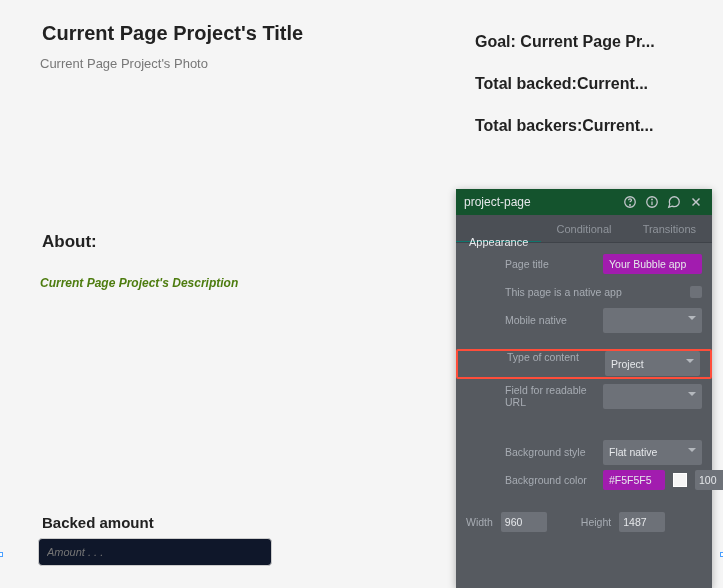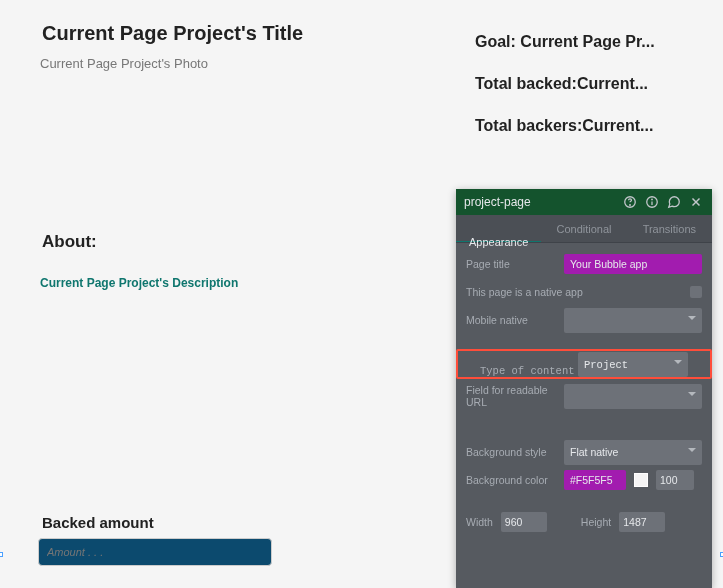--- a/index.html
+++ b/index.html
@@ -45,34 +45,35 @@
     left: 42px; top: 232px;
     font-size: 17px;
     font-weight: 700;
     color: #222;
   }
   .about-desc {
     position: absolute;
     left: 40px; top: 276px;
     font-size: 12px;
     font-weight: 700;
-    color: #0f766e;
+    color: #4d7c0f;
+    font-style: italic;
   }
   .backed-heading {
     position: absolute;
     left: 42px; top: 514px;
     font-size: 15px;
     font-weight: 700;
     color: #222;
   }
   .amount-input {
     position: absolute;
     left: 38px; top: 538px;
     width: 234px; height: 28px;
-    background: #0c4a6e;
+    background: #0f172a;
     border: 1px solid #ccc;
     border-radius: 4px;
     padding: 0 8px;
     font-size: 11px;
     color: #999;
     font-style: italic;
   }
   .edge-marker {
     position: absolute;
     width: 5px; height: 5px;
@@ -140,20 +141,21 @@
   .row {
     display: flex;
     align-items: center;
     height: 26px;
     margin-bottom: 2px;
   }
   .row-label {
     flex: 0 0 98px;
     font-size: 10.5px;
     color: #a7acb3;
+    margin-left: 39px;
   }
   .row-control {
     flex: 1;
     display: flex;
     align-items: center;
   }
   .ctrl-input {
     width: 100%;
     height: 20px;
     background: #a21caf;
@@ -187,27 +189,26 @@
   .ctrl-checkbox {
     width: 12px; height: 12px;
     background: #6d7178;
     border-radius: 2px;
     margin-left: auto;
     cursor: pointer;
   }
   .highlight-row {
     position: relative;
     margin: 0 -10px;
-    padding: 0 22px;
+    padding: 0 10px;
     border: 2px solid #ff4d3a;
     height: 30px;
     display: flex;
-    align-items: flex-end;
-    border-radius: 2px;
-    font-family: Liberation Mono, monospace;
+    align-items: flex-start;
+    border-radius: 2px;
   }
   .highlight-row .row-label { flex: 0 0 98px; }
   .gap { height: 14px; }
   .color-row .ctrl-input { width: 62px; }
   .swatch {
     width: 14px; height: 14px;
     background: #f5f5f5;
     margin: 0 8px;
     border: 1px solid #fff;
     cursor: pointer;

